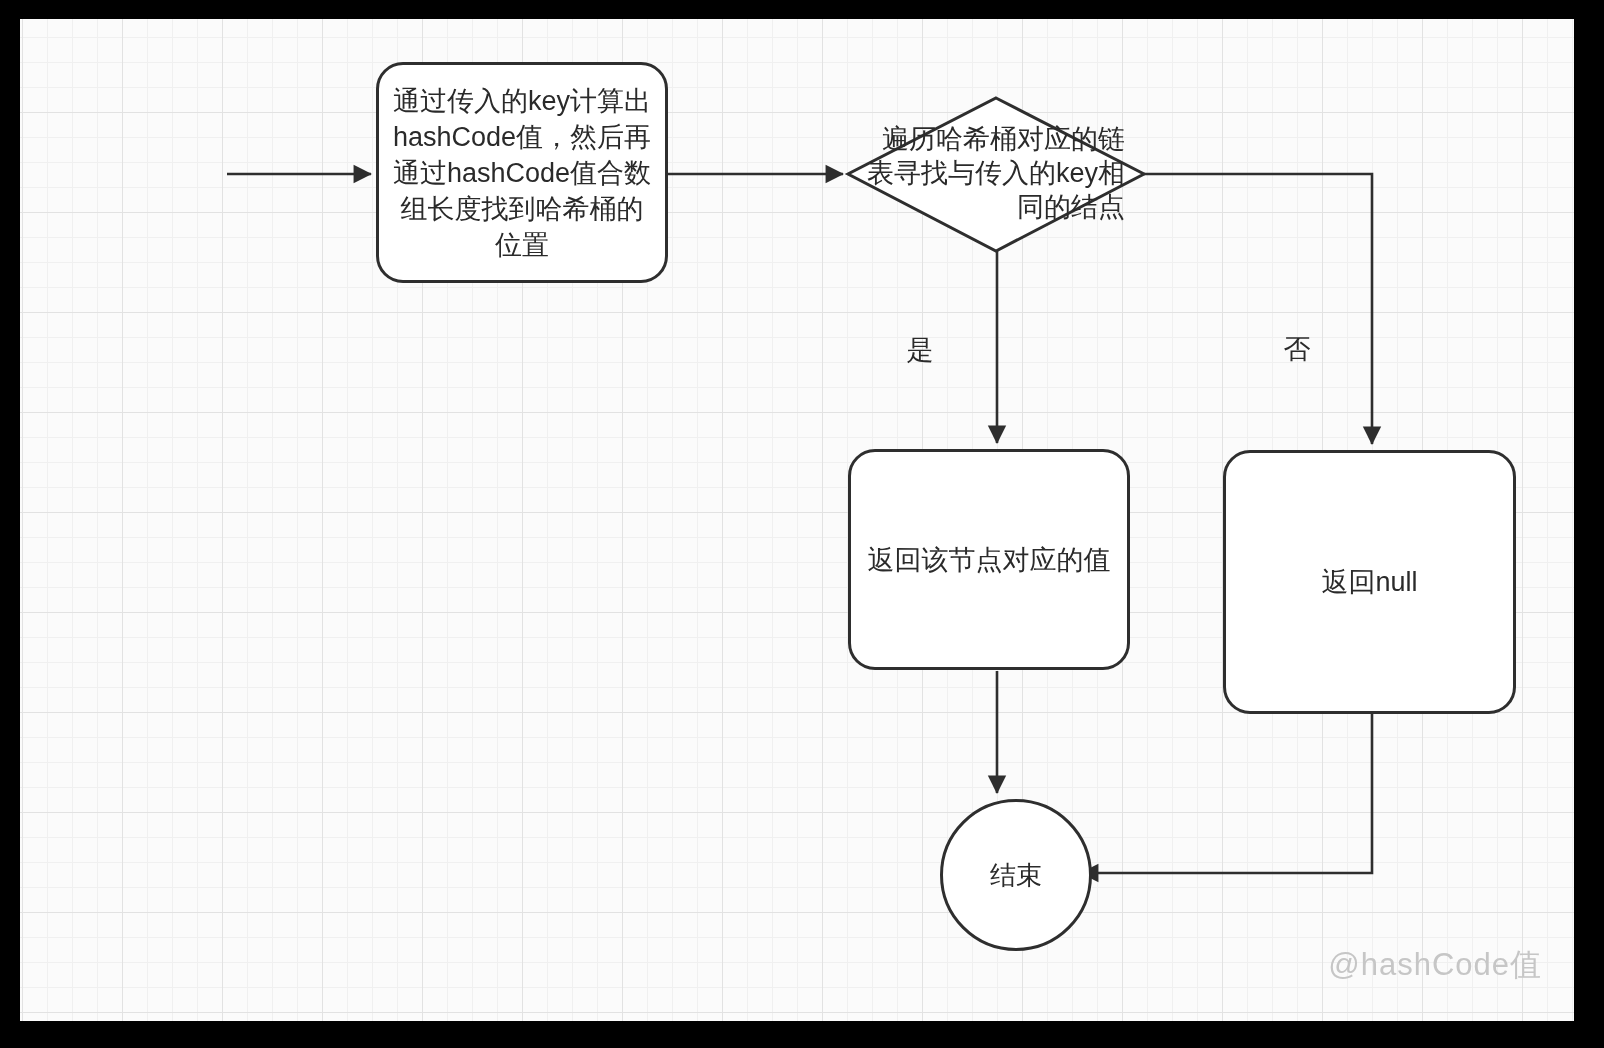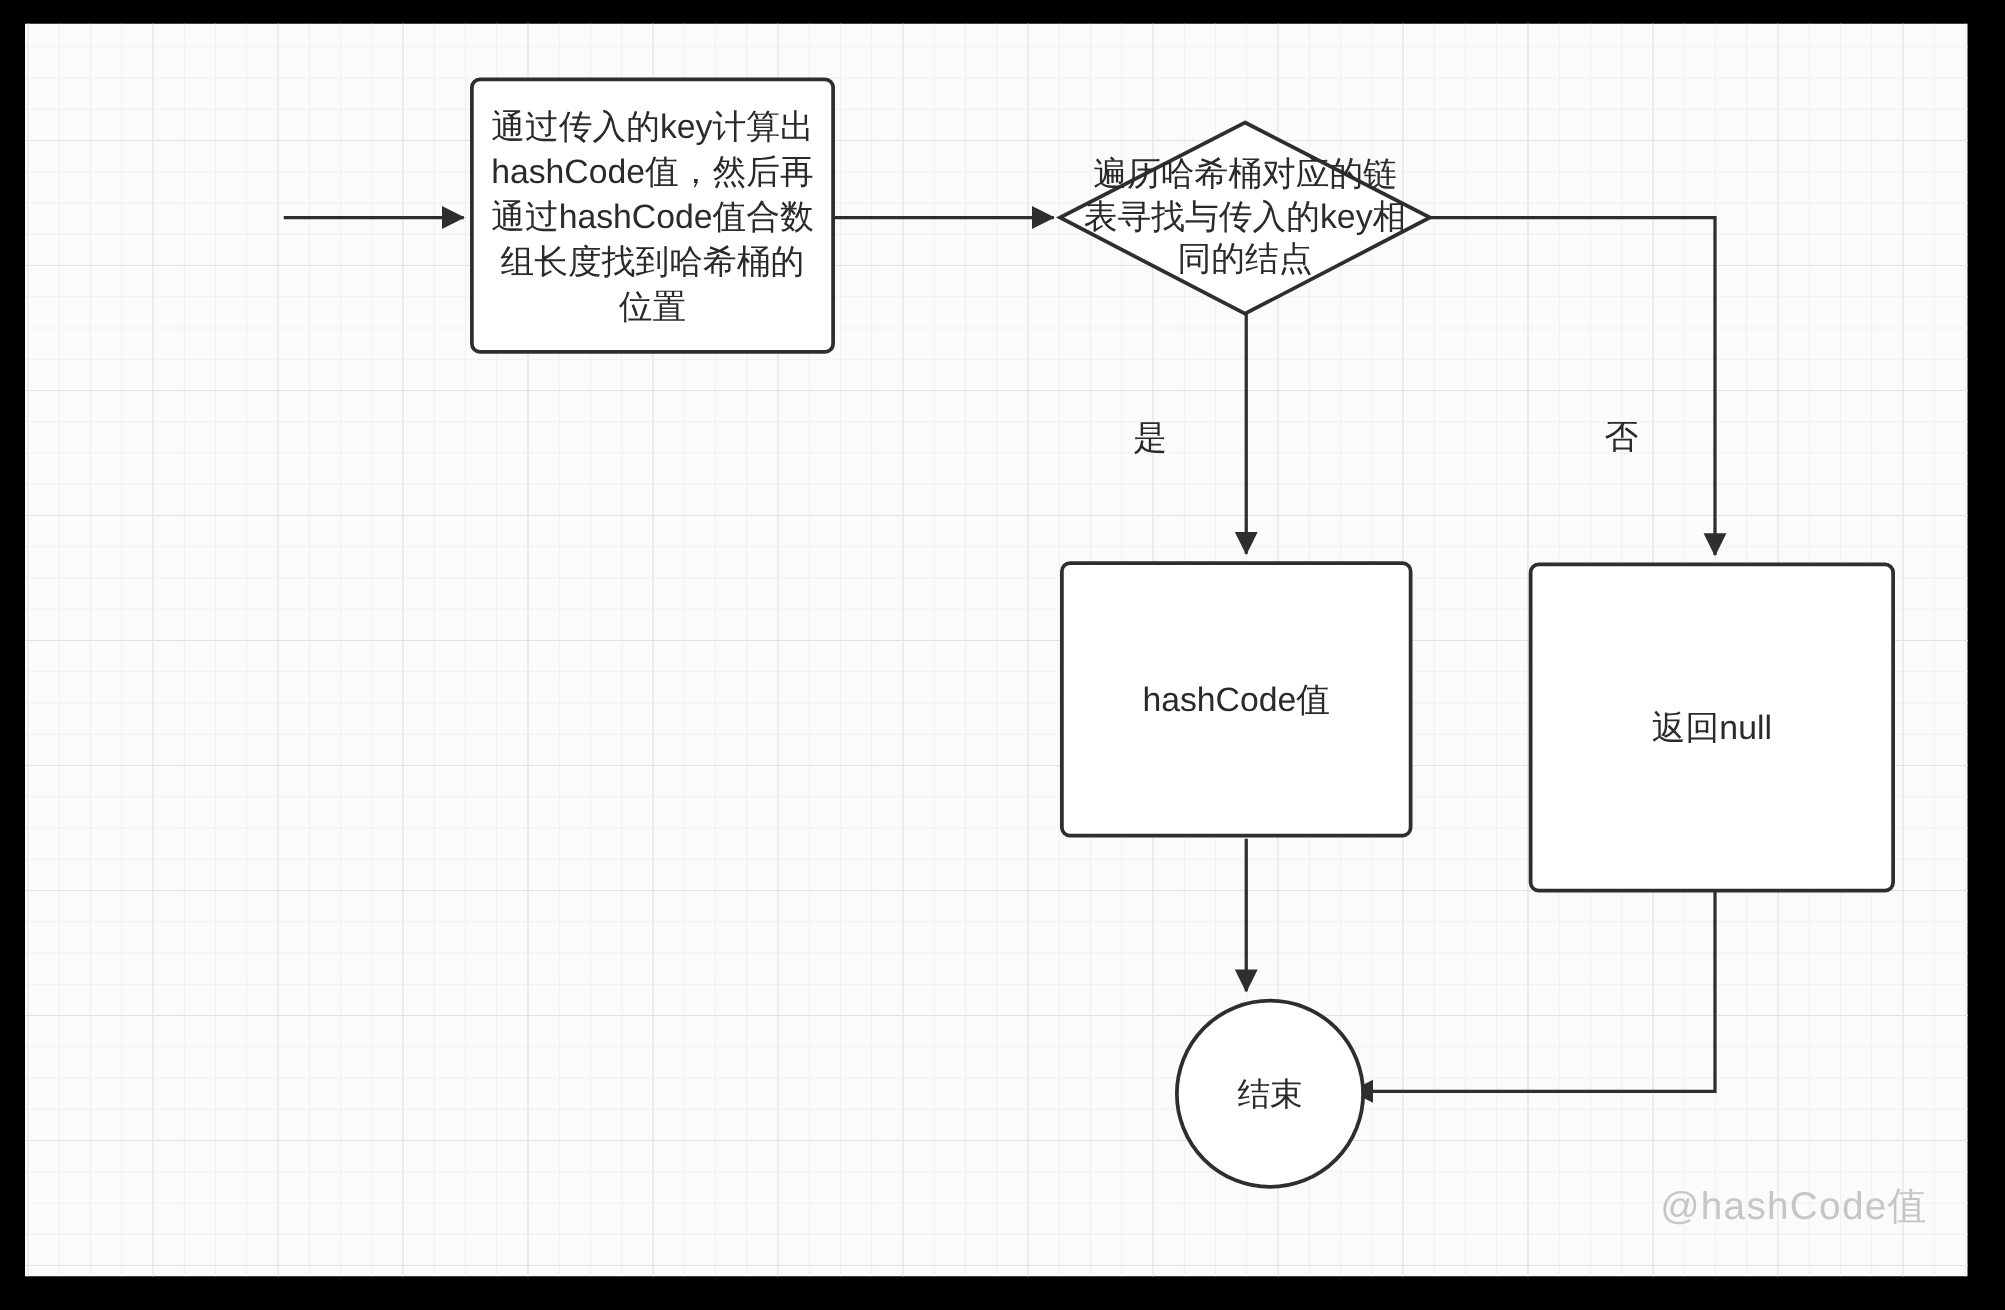--- a/index.html
+++ b/index.html
@@ -27,23 +27,23 @@
     background-position:2px 0,0 93px,2px 0,0 18px;
   }
   svg.wires{position:absolute;left:0;top:0;width:1604px;height:1048px;z-index:2}
   svg.wires path, svg.wires polygon{stroke:var(--stroke);fill:none;stroke-width:2.6px}
   svg.wires polygon.node-fill{fill:#ffffff;stroke-width:3px}
   svg.wires .arrowhead{fill:var(--stroke);stroke:none}
   .node{position:absolute;z-index:3;background:#ffffff;border:3px solid var(--stroke);
     display:flex;align-items:center;justify-content:center;text-align:center;
     font-size:27px;line-height:36px;white-space:pre-line}
   .circle{width:152px;height:152px;border-radius:50%;font-size:26px}
-  .rounded{border-radius:8px}
+  .rounded{border-radius:27px}
   .floating-label{position:absolute;z-index:4;background:transparent;border:none;
-    display:flex;align-items:center;justify-content:center;text-align:center;
+    display:flex;align-items:center;justify-content:center;text-align:right;
     font-size:27px;line-height:34px;white-space:pre-line}
   .edge-label{position:absolute;z-index:4;font-size:27px;line-height:34px;
     text-align:center;width:50px}
   .watermark{position:absolute;z-index:4;left:1248px;top:944px;width:294px;
     text-align:right;font-size:31px;color:var(--watermark);letter-spacing:1px}
 </style>
 </head>
 <body>
 
 <div class="page">
@@ -80,21 +80,21 @@
     <span>遍历哈希桶对应的链
 表寻找与传入的key相
 同的结点</span>
   </div>
 
   <div class="edge-label" style="left:895px;top:333px">是</div>
 
   <div class="edge-label" style="left:1272px;top:332px">否</div>
 
   <div class="node rounded" style="left:848px;top:449px;width:282px;height:221px">
-    <span>hashCode值</span>
+    <span>返回该节点对应的值</span>
   </div>
 
   <div class="node rounded" style="left:1223px;top:450px;width:293px;height:264px">
     <span>返回null</span>
   </div>
 
   <div class="node circle" style="left:940px;top:799px">
     <span>结束</span>
   </div>
 

